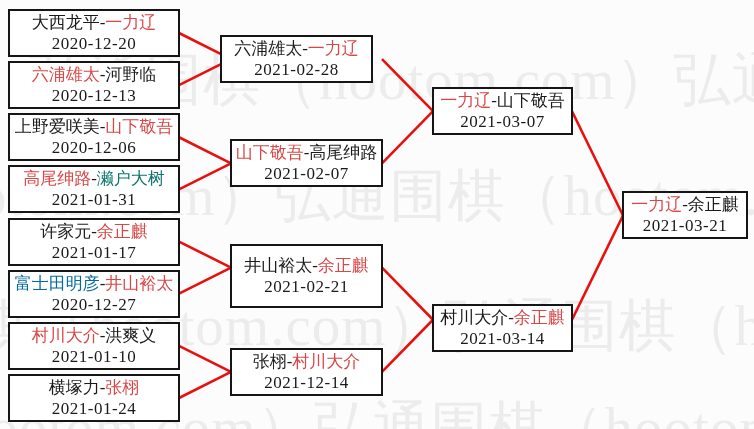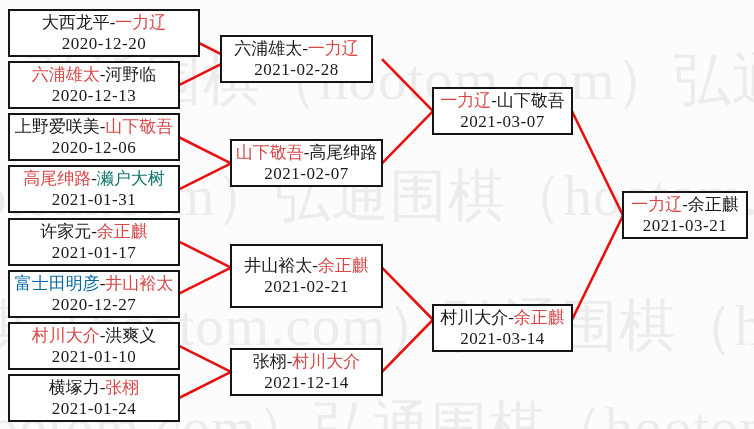--- a/index.html
+++ b/index.html
@@ -67,21 +67,21 @@
       <line x1="179" y1="345.84000000000003" x2="231" y2="371.91" stroke="#e8100f" stroke-width="2.6"></line>
       <line x1="179" y1="397.98" x2="231" y2="371.91" stroke="#e8100f" stroke-width="2.6"></line>
       <line x1="382" y1="59.07" x2="433" y2="111.21000000000001" stroke="#e8100f" stroke-width="2.6"></line>
       <line x1="382" y1="163.35000000000002" x2="433" y2="111.21000000000001" stroke="#e8100f" stroke-width="2.6"></line>
       <line x1="382" y1="267.63" x2="433" y2="319.77" stroke="#e8100f" stroke-width="2.6"></line>
       <line x1="382" y1="371.91" x2="433" y2="319.77" stroke="#e8100f" stroke-width="2.6"></line>
       <line x1="572" y1="111.21000000000001" x2="623" y2="215.49" stroke="#e8100f" stroke-width="2.6"></line>
       <line x1="572" y1="319.77" x2="623" y2="215.49" stroke="#e8100f" stroke-width="2.6"></line>
     </svg>
   <div id="boxes">
-      <div class="match" style="left: 8px; top: 9px; width: 192px; height: 48px; border-color: rgb(21, 21, 21); background: rgb(255, 255, 255); color: rgb(26, 26, 26);">
+      <div class="match" style="left: 8px; top: 9px; width: 172px; height: 48px; border-color: rgb(21, 21, 21); background: rgb(255, 255, 255); color: rgb(26, 26, 26);">
         <div class="players"><span style="color: rgb(26, 26, 26);">大西龙平</span><span style="color: rgb(26, 26, 26);">-</span><span style="color: rgb(217, 71, 71);">一力辽</span></div>
         <div class="date">2020-12-20</div>
       </div>
       <div class="match" style="left: 8px; top: 61.14px; width: 172px; height: 48px; border-color: rgb(21, 21, 21); background: rgb(255, 255, 255); color: rgb(26, 26, 26);">
         <div class="players"><span style="color: rgb(217, 71, 71);">六浦雄太</span><span style="color: rgb(26, 26, 26);">-</span><span style="color: rgb(26, 26, 26);">河野临</span></div>
         <div class="date">2020-12-13</div>
       </div>
       <div class="match" style="left: 8px; top: 113.28px; width: 172px; height: 48px; border-color: rgb(21, 21, 21); background: rgb(255, 255, 255); color: rgb(26, 26, 26);">
         <div class="players"><span style="color: rgb(26, 26, 26);">上野爱咲美</span><span style="color: rgb(26, 26, 26);">-</span><span style="color: rgb(217, 71, 71);">山下敬吾</span></div>
         <div class="date">2020-12-06</div>

